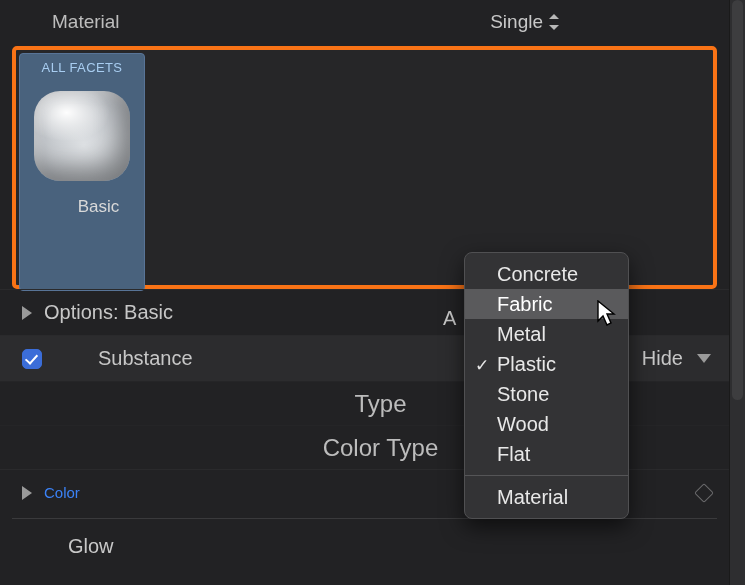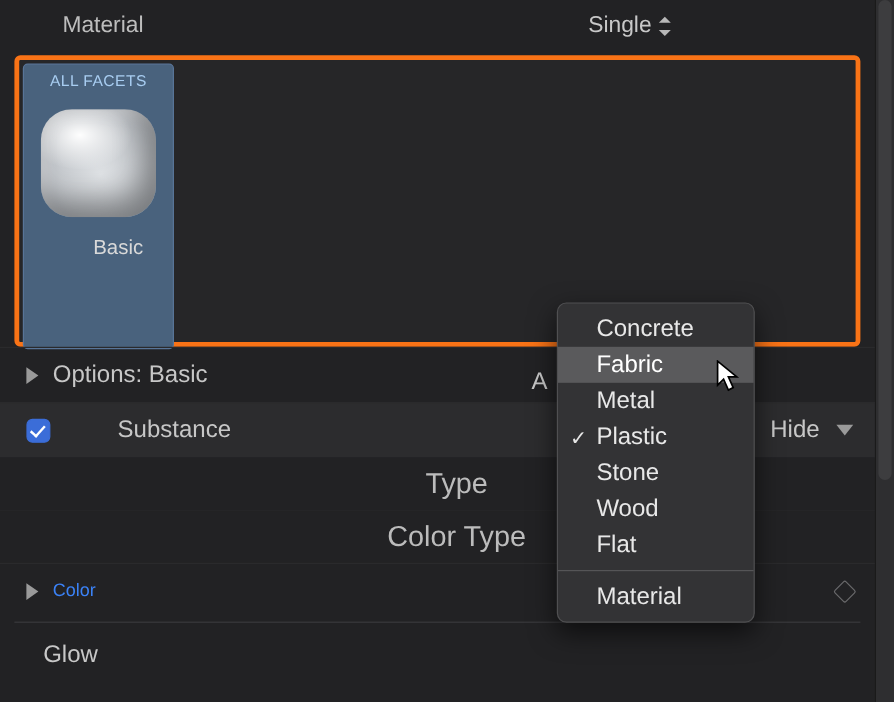--- a/index.html
+++ b/index.html
@@ -168,20 +168,21 @@
     height: 2px;
     margin: 3px 12px 0 12px;
     border-top: 1px solid #3a3a3c;
   }
 
   .glow-row {
     display: flex; align-items: center;
     height: 52px;
     padding: 0 22px;
     font-size: 20px;
+    margin-left: 32px;
   }
   .glow-row .cb { margin-right: 14px; }
 
   
   .peek {
     position: absolute;
     left: 443px; top: 307px;
     font-size: 20px; color: #c7c7c7;
   }
 

